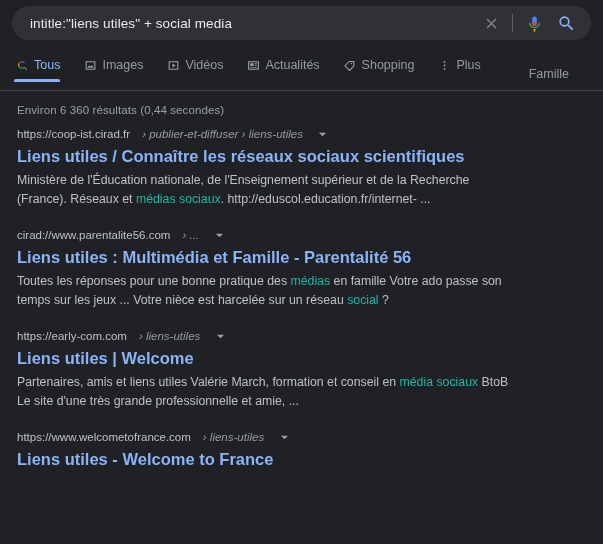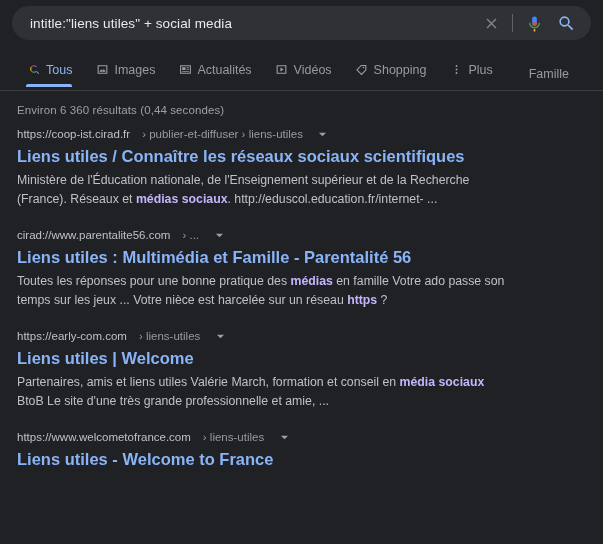--- a/index.html
+++ b/index.html
@@ -60,23 +60,23 @@
     background: #5f6368;
     margin: 0 8px 0 4px;
     flex: none;
   }
   .mic-btn { width: 26px; height: 26px; margin-right: 6px; }
   .search-btn { width: 26px; height: 26px; margin-right: 4px; }
 
   
   .tabbar {
     margin-top: 18px;
-    padding: 0 0 0 26px;
-    display: flex;
-    align-items: center;
+    padding: 0 0 0 14px;
+    display: flex;
+    align-items: flex-start;
     border-bottom: 1px solid #3c4043;
     height: 32px;
     position: relative;
   }
   .tabs-left { display: flex; align-items: flex-end; }
   .tab {
     display: flex;
     align-items: center;
     gap: 5px;
     font-size: 12.5px;
@@ -126,21 +126,21 @@
   .result-url-line {
     display: flex;
     align-items: center;
     gap: 12px;
     font-size: 11.5px;
     line-height: 16px;
     margin-bottom: 3px;
     white-space: nowrap;
   }
   .result-domain { color: #bdc1c6; }
-  .result-crumbs { color: #969ba1; }
+  .result-crumbs { color: #969ba1; font-style: italic; }
   .crumb-caret {
     width: 12px; height: 12px;
     display: inline-flex;
     align-items: center;
     justify-content: center;
     margin-left: 2px;
     cursor: pointer;
   }
   .result-title {
     font-size: 16.5px;
@@ -151,21 +151,21 @@
     margin-bottom: 4px;
     cursor: pointer;
     font-weight: bold;
   }
   .result-snippet {
     font-size: 12.3px;
     line-height: 18.5px;
     color: #bdc1c6;
     max-width: 497px;
   }
-  .result-snippet b { color: #c4b5fd; font-weight: bold; }
+  .result-snippet b { color: #14b8a6; font-weight: normal; }
 </style>
 </head>
 <body>
 
 <div class="searchbar-wrap">
   <div class="searchbar">
     <input class="search-query" type="text" value="intitle:&quot;liens utiles&quot; + social media" style="">
     <span class="sb-icon clear-x">
       <svg width="17" height="17" viewBox="0 0 24 24">
         <path d="M19 6.41 17.59 5 12 10.59 6.41 5 5 6.41 10.59 12 5 17.59 6.41 19 12 13.41 17.59 19 19 17.59 13.41 12z" fill="#9aa0a6"></path>
@@ -210,35 +210,35 @@
           <path fill="none" stroke="#9aa0a6" stroke-width="2" d="M4 5h16v14H4z"></path>
           <path fill="#9aa0a6" d="M6 16l3.5-4.5 2.5 3L14.5 11 18 16z"></path>
         </svg>
       </span>
       <span>Images</span>
     </div>
 
     <div class="tab">
       <span class="tab-ico">
         <svg width="13" height="13" viewBox="0 0 24 24">
+          <path fill="none" stroke="#9aa0a6" stroke-width="2" d="M4 5h16v14H4z"></path>
+          <path fill="#9aa0a6" d="M10 8.5l6 3.5-6 3.5z"></path>
+        </svg>
+      </span>
+      <span>Vidéos</span>
+    </div>
+
+    <div class="tab">
+      <span class="tab-ico">
+        <svg width="13" height="13" viewBox="0 0 24 24">
           <path fill="none" stroke="#9aa0a6" stroke-width="2" d="M3 5h18v14H3z"></path>
           <path fill="#9aa0a6" d="M6 8h6v5H6zM14 8h4v1.6h-4zM14 11h4v1.6h-4zM6 15h12v1.6H6z"></path>
         </svg>
       </span>
       <span>Actualités</span>
-    </div>
-
-    <div class="tab">
-      <span class="tab-ico">
-        <svg width="13" height="13" viewBox="0 0 24 24">
-          <path fill="none" stroke="#9aa0a6" stroke-width="2" d="M4 5h16v14H4z"></path>
-          <path fill="#9aa0a6" d="M10 8.5l6 3.5-6 3.5z"></path>
-        </svg>
-      </span>
-      <span>Vidéos</span>
     </div>
 
     <div class="tab">
       <span class="tab-ico">
         <svg width="13" height="13" viewBox="0 0 24 24">
           <path fill="none" stroke="#9aa0a6" stroke-width="2" d="M3.5 12.5l8-8H20v8.5l-8 8z"></path>
           <circle cx="15.6" cy="8.4" r="1.5" fill="#9aa0a6"></circle>
         </svg>
       </span>
       <span>Shopping</span>
@@ -281,21 +281,21 @@
     <div class="result-url-line">
       <span class="result-domain">cirad://www.parentalite56.com</span>
       <span class="result-crumbs">› ...</span>
       <span class="crumb-caret">
         <svg width="9" height="9" viewBox="0 0 10 10">
             <path d="M1 3l4 4 4-4z" fill="#9aa0a6"></path>
           </svg>
       </span>
     </div>
     <a class="result-title">Liens utiles : Multimédia et Famille - Parentalité 56</a>
-    <div class="result-snippet">Toutes les réponses pour une bonne pratique des <b>médias</b> en famille Votre ado passe son temps sur les jeux ... Votre nièce est harcelée sur un réseau <b>https</b> ?</div>
+    <div class="result-snippet">Toutes les réponses pour une bonne pratique des <b>médias</b> en famille Votre ado passe son temps sur les jeux ... Votre nièce est harcelée sur un réseau <b>social</b> ?</div>
   </div>
 
   <div class="result">
     <div class="result-url-line">
       <span class="result-domain">https://early-com.com</span>
       <span class="result-crumbs">› liens-utiles</span>
       <span class="crumb-caret">
         <svg width="9" height="9" viewBox="0 0 10 10">
             <path d="M1 3l4 4 4-4z" fill="#9aa0a6"></path>
           </svg>

